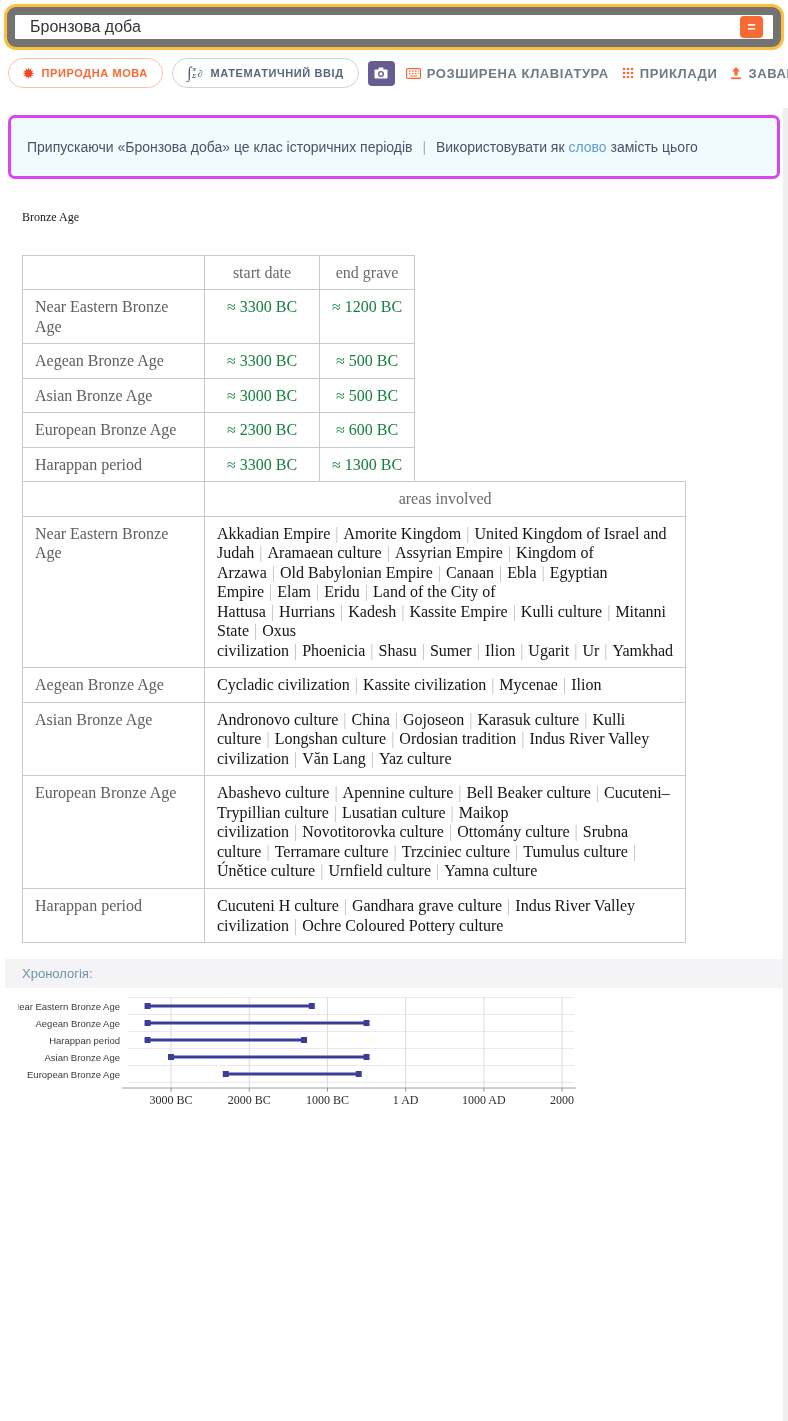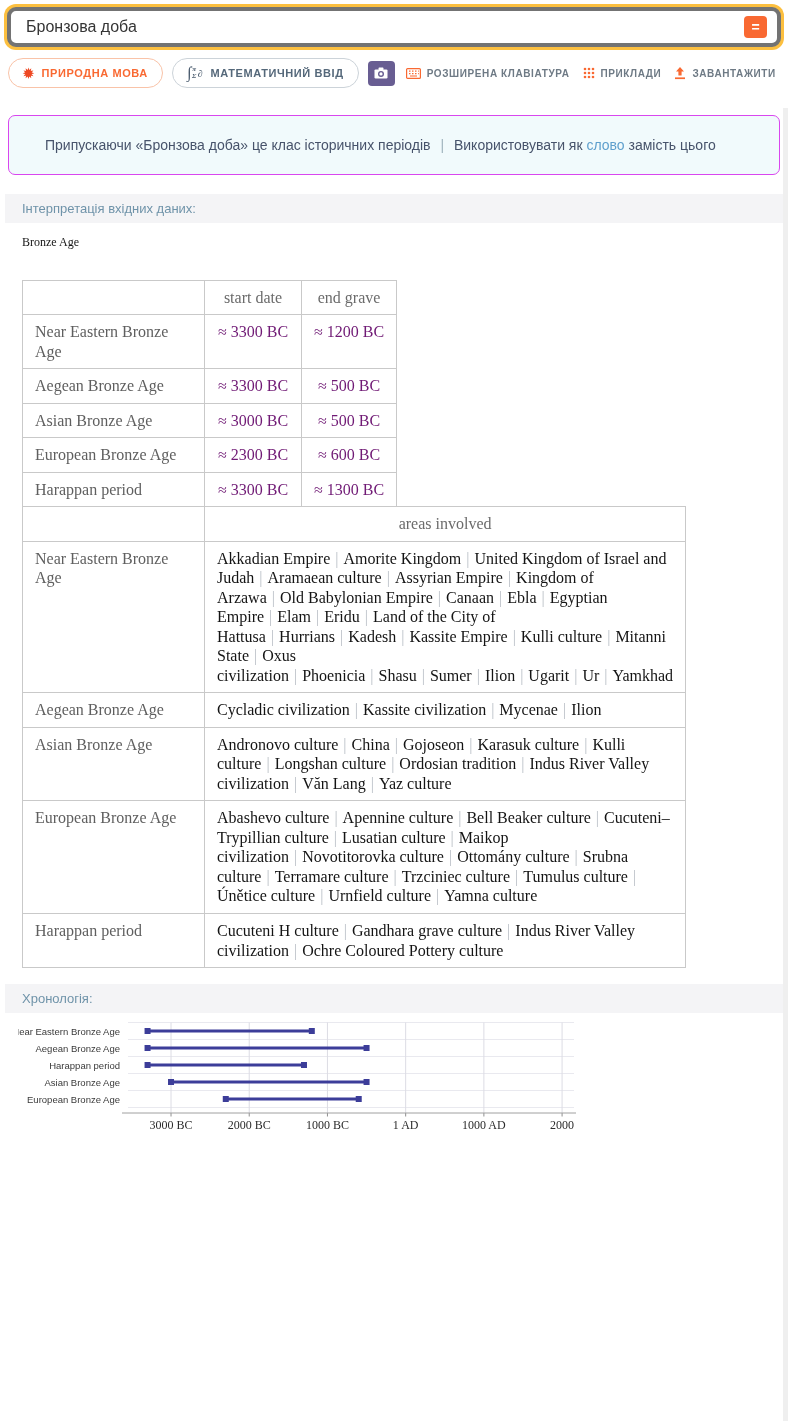--- a/index.html
+++ b/index.html
@@ -7,21 +7,21 @@
   body {
     width:788px; height:1421px; position:relative;
     background:#ffffff;
     font-family:"Liberation Sans", sans-serif;
     overflow:hidden;
   }
   
   .searchbar{
     margin:7px 7px 0 7px;
     height:40px;
-    border:4px solid #737373;
+    border:8px solid #737373;
     box-shadow:0 0 0 3px #fcbf3f;
     border-radius:9px;
     background:#fff;
     display:flex; align-items:center;
     padding:0 10px 0 13px;
   }
   .search-input{
     flex:1; border:none; outline:none;
     font-family:"Liberation Sans", sans-serif;
     font-size:16px; color:#353535; background:transparent;
@@ -56,29 +56,29 @@
   .cam-btn{
     width:27px; height:25px; border:none; border-radius:4px;
     background:#685d92; cursor:pointer;
     display:inline-flex; align-items:center; justify-content:center;
     flex:none;
   }
   .flat{
     border:none; background:transparent; cursor:pointer;
     display:inline-flex; align-items:center; gap:6px;
     font-family:"Liberation Sans", sans-serif;
-    font-size:10px; font-weight:bold; letter-spacing:.6px;
+    font-size:13px; font-weight:bold; letter-spacing:.6px;
     color:#6e7a85; padding:0 2px; flex:none;
   }
   .flat svg{ flex:none; }
   
   .assume{
     margin:26px 8px 0 8px;
-    background:#f1fafc; border:1px solid #d946ef; border-radius:7px;
-    padding:21px 36px;
+    background:#f1fafc; border:3px solid #d946ef; border-radius:7px;
+    padding:21px 16px;
     font-size:14px; color:#47536b;
   }
   .assume .sep{ color:#9fb3bd; padding:0 6px; }
   .assume a{ color:#5e9fcd; text-decoration:none; cursor:pointer; }
   
   .pod{ margin:0 5px; }
   .pod-h{
     background:#f4f4f6; color:#6f93a9;
     font-size:13px; padding:7px 17px; line-height:15px;
   }
@@ -89,25 +89,25 @@
   }
   .mt19{ margin-top:19px; } .mt4{ margin-top:4px; } .mt8{ margin-top:4px; }
   .interp{ font-size:12px; }
   .pipe{ color:#b9bfc6; padding:0 5px; }
   
   table{ border-collapse:collapse; font-family:"Liberation Serif",serif; font-size:16px; }
   td,th{ border:1px solid #c9c9c9; padding:7px 12px; vertical-align:top; text-align:left; font-weight:normal; }
   .t-dates{ margin-top:2px; }
   .t-areas{ margin-top:-1px; }
   .col-label{ width:182px; color:#5f5f5f; }
-  .col-start{ width:97px; }
+  .col-start{ width:115px; }
   .col-end{ width:93px; }
   .col-areas{ width:360px; }
   .t-head{ color:#6b6b6b; text-align:center; }
-  .t-val{ text-align:center; color:#701a75; white-space:nowrap; }
+  .t-val{ text-align:center; color:#15803d; white-space:nowrap; }
   
   .chart-body{ padding:4px 0 4px 13px; }
   .right-gutter{ position:absolute; right:0; top:108px; bottom:0; width:5px; background:#efefef; }
 </style>
 </head>
 <body>
 
 <div class="page">
 
   <div class="searchbar">
@@ -176,21 +176,20 @@
 
   <div class="assume">
     <span>Припускаючи «Бронзова доба» це клас історичних періодів</span>
     <span class="sep">|</span>
     <span>Використовувати як</span>
     <a>слово</a>
     <span>замість цього</span>
   </div>
 
   <div class="pod mt19">
-    <div class="pod-h">Інтерпретація вхідних даних:</div>
     <div class="pod-b interp">Bronze Age</div>
   </div>
 
 
   <div class="pod mt4">
     <div class="pod-b">
       <table class="t-dates">
         <tbody id="dates-body">
           <tr>
             <th class="col-label"></th>

